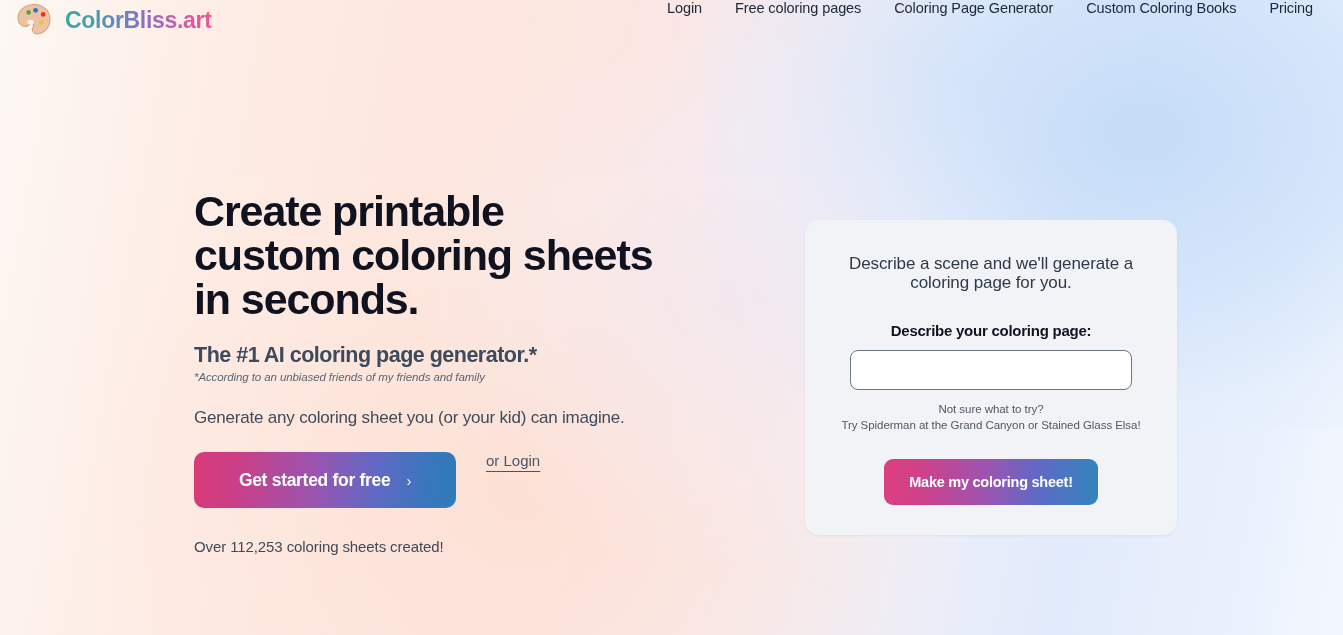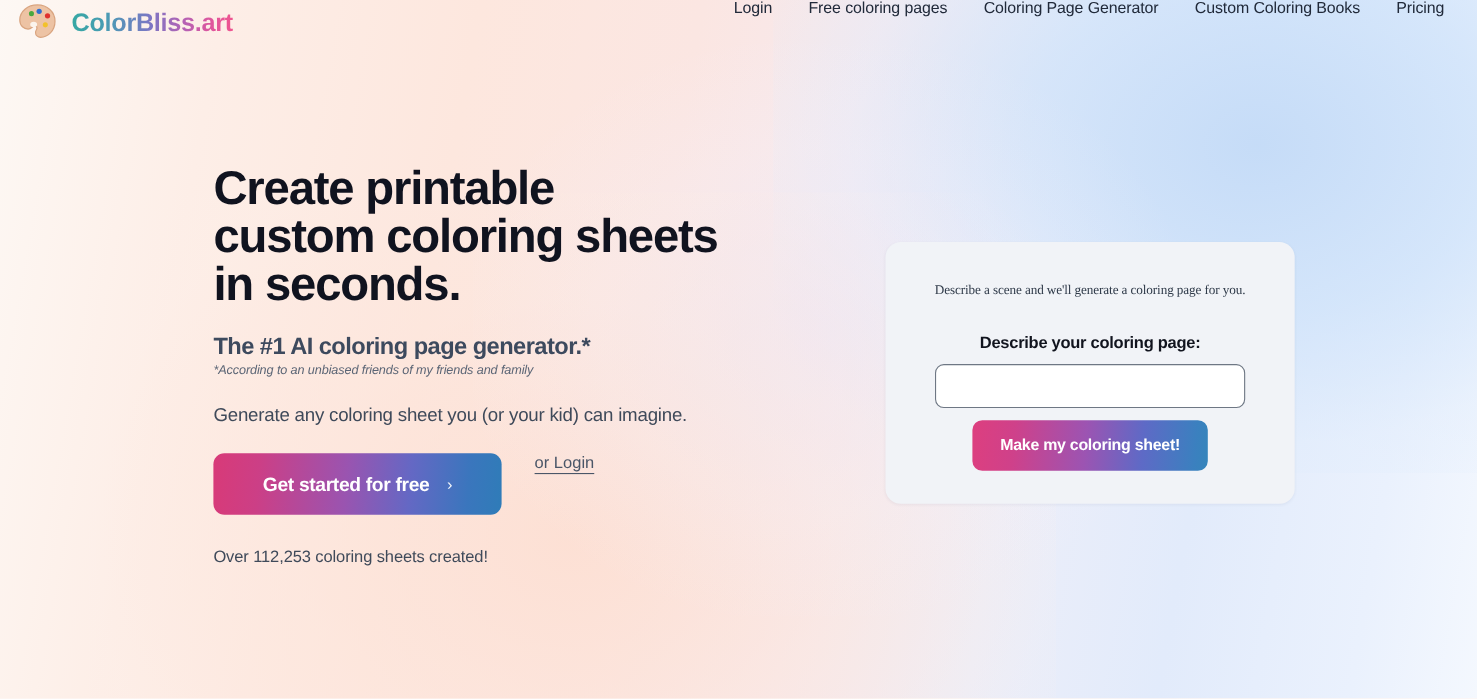--- a/index.html
+++ b/index.html
@@ -124,21 +124,21 @@
     cursor: pointer;
   }
 
   
   .hero {
     display: flex;
     align-items: flex-start;
     padding-left: 194px;
     padding-top: 79px;
   }
-  .hero-left { width: 540px; flex: none; }
+  .hero-left { width: 540px; flex: none; margin-top: 40px; }
 
   .headline {
     font-size: 43px;
     line-height: 44px;
     font-weight: 800;
     letter-spacing: -1.1px;
     color: #10131f;
     margin-bottom: 22px;
   }
   .subhead {
@@ -221,27 +221,26 @@
     text-align: center;
   }
   .card-title {
     font-size: 17px;
     font-weight: 700;
     color: #11141e;
     letter-spacing: -0.35px;
     margin-bottom: 8px;
   }
   .card-sub {
-    font-size: 12px;
+    font-size: 17px;
     line-height: 19px;
     color: #2f3a49;
     letter-spacing: -0.1px;
     padding: 0 8px;
     margin-bottom: 30px;
-    font-family: Liberation Serif, serif;
   }
   .field-label {
     font-size: 15px;
     font-weight: 600;
     color: #11141e;
     letter-spacing: -0.25px;
     margin-bottom: 11px;
   }
   .field-input {
     width: 282px;
@@ -345,20 +344,24 @@
     </div>
 
     <div class="card-wrap">
       <div class="card">
 
         <div class="card-sub">Describe a scene and we'll generate a coloring page for you.</div>
 
         <div class="field-label">Describe your coloring page:</div>
         <input class="field-input" type="text" value="" style="">
 
+        <div class="hint">
+          <span>Not sure what to try?</span><br>
+          <span>Try Spiderman at the Grand Canyon or Stained Glass Elsa!</span>
+        </div>
 
         <button class="make-button">Make my coloring sheet!</button>
 
       </div>
     </div>
 
   </div>
 
 </div>
 

